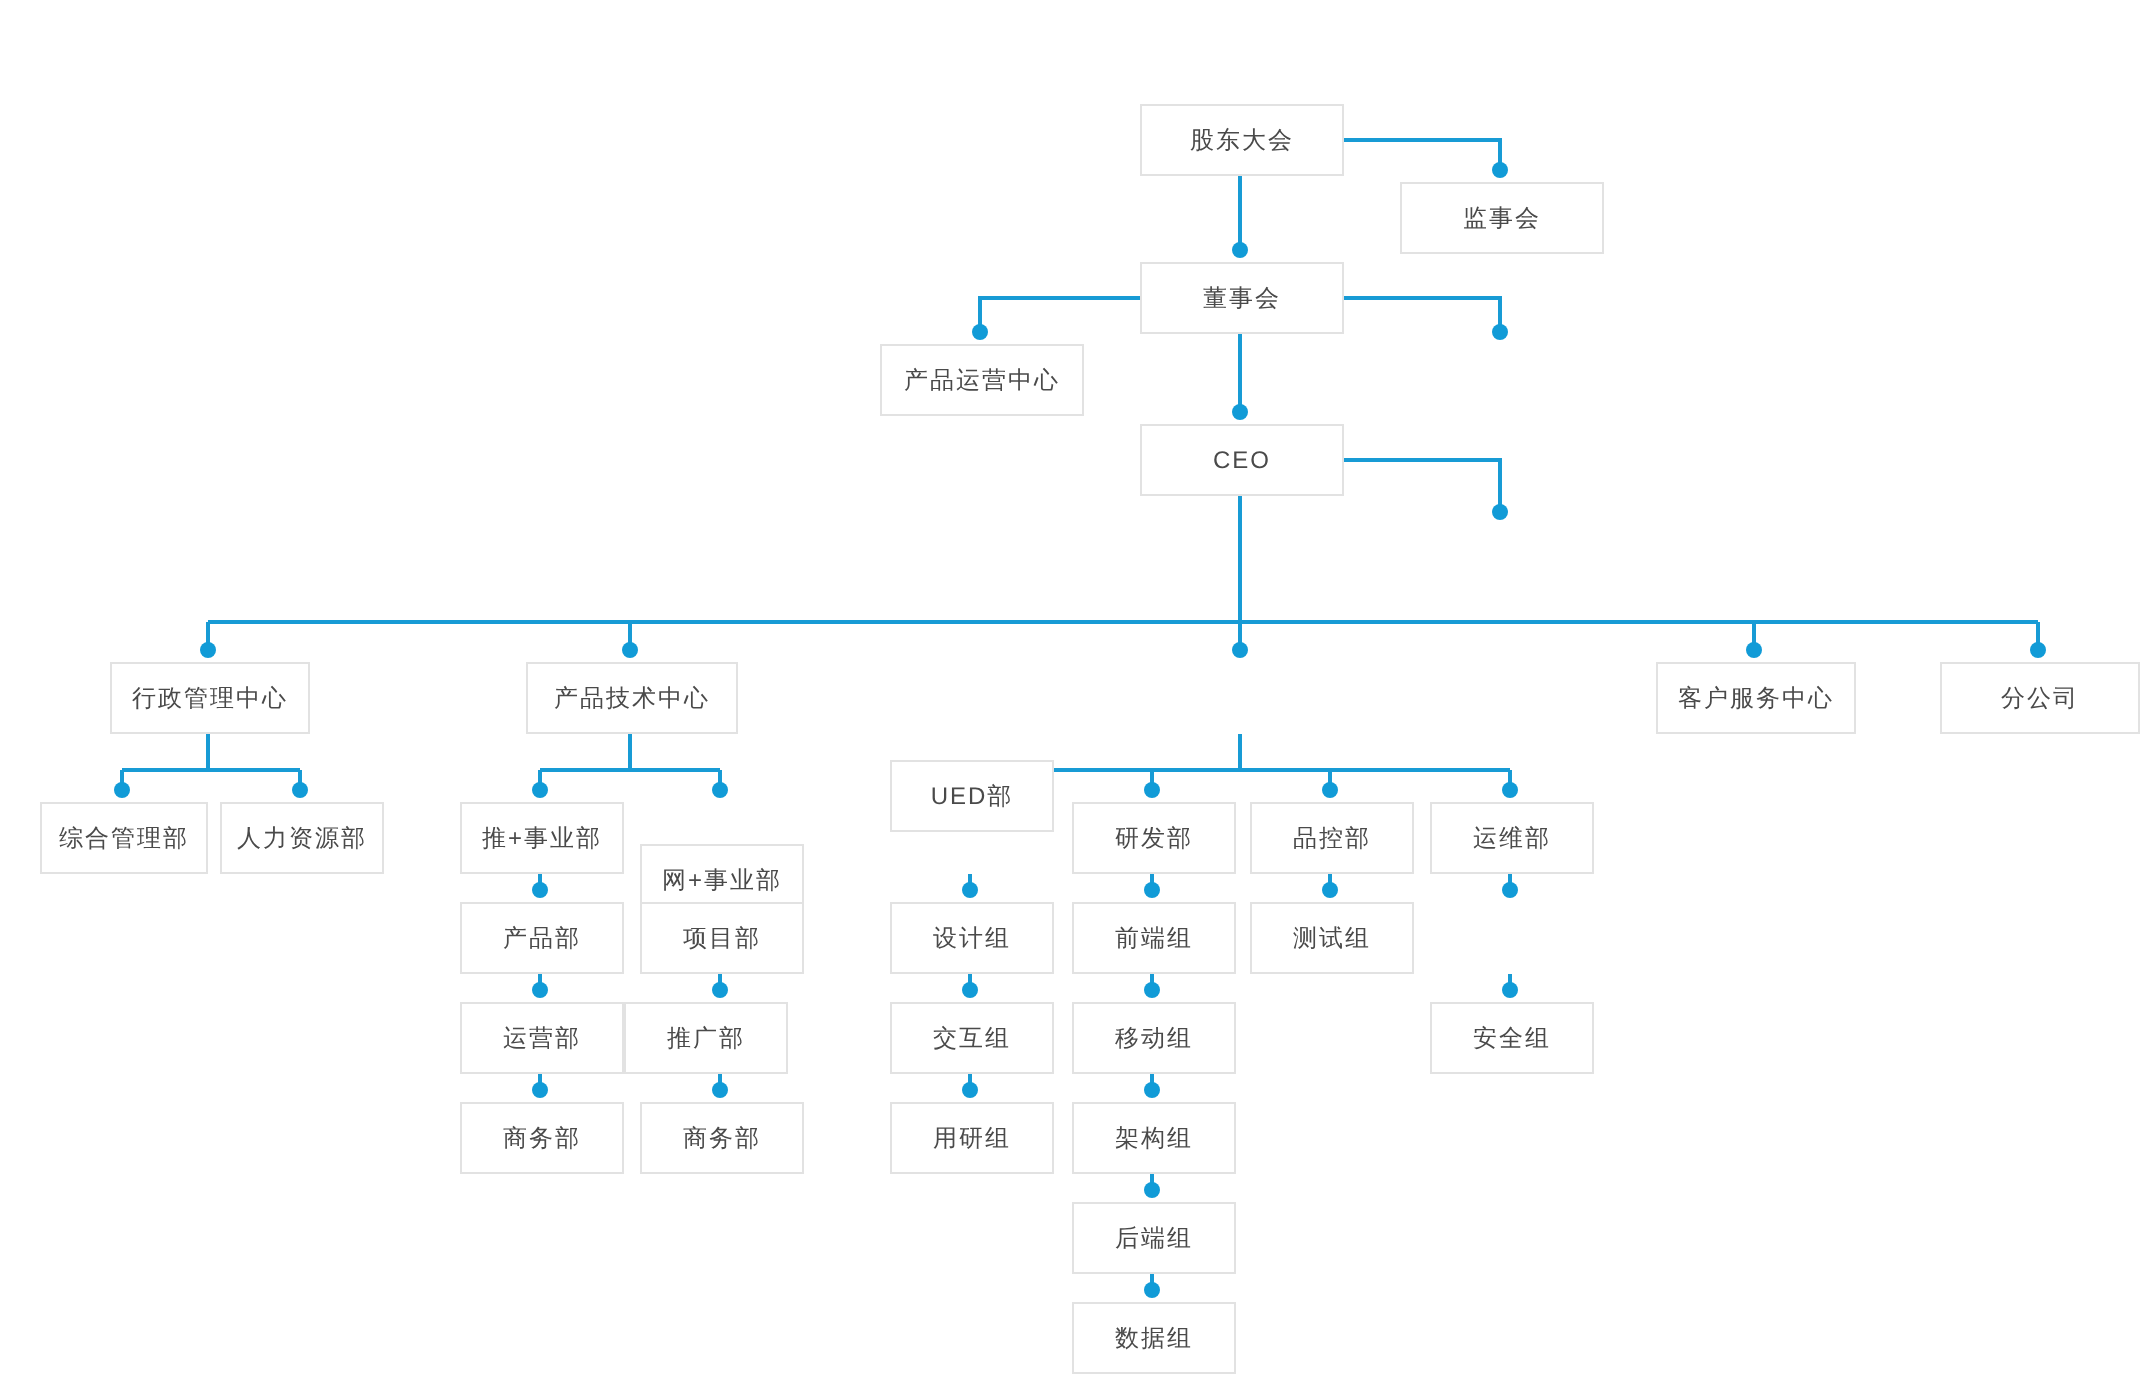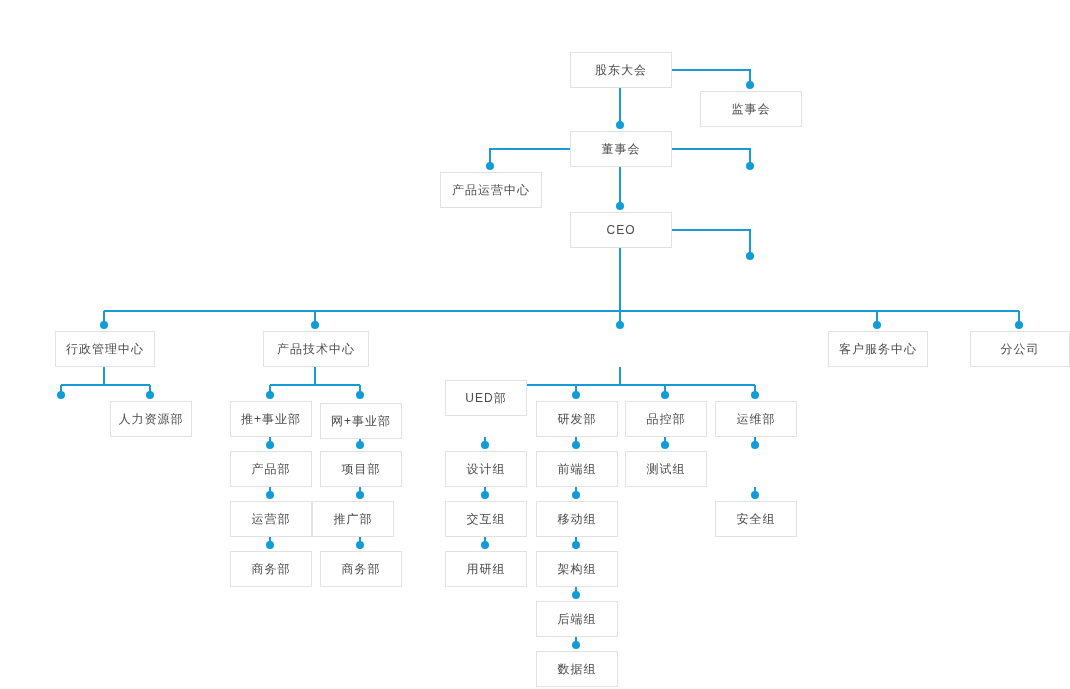--- a/index.html
+++ b/index.html
@@ -90,23 +90,24 @@
   <div class="node" style="left:700px;top:91px;width:100px">监事会</div>
   <div class="node" style="left:570px;top:131px;width:100px">董事会</div>
   <div class="node" style="left:440px;top:172px;width:100px">产品运营中心</div>
   <div class="node" style="left:570px;top:212px;width:100px">CEO</div>
 
   <div class="node" style="left:55px;top:331px;width:98px">行政管理中心</div>
   <div class="node" style="left:263px;top:331px;width:104px">产品技术中心</div>
   <div class="node" style="left:828px;top:331px;width:98px">客户服务中心</div>
   <div class="node" style="left:970px;top:331px;width:98px">分公司</div>
 
+  <div class="node" style="left:20px;top:401px;width:82px">综合管理部</div>
   <div class="node" style="left:110px;top:401px;width:80px">人力资源部</div>
   <div class="node" style="left:230px;top:401px;width:80px">推+事业部</div>
-  <div class="node" style="left:320px;top:403px;width:80px">网+事业部</div>
+  <div class="node" style="left:320px;top:422px;width:80px">网+事业部</div>
   <div class="node" style="left:445px;top:380px;width:80px">UED部</div>
   <div class="node" style="left:536px;top:401px;width:80px">研发部</div>
   <div class="node" style="left:625px;top:401px;width:80px">品控部</div>
   <div class="node" style="left:715px;top:401px;width:80px">运维部</div>
 
   <div class="node" style="left:230px;top:451px;width:80px">产品部</div>
   <div class="node" style="left:230px;top:501px;width:80px">运营部</div>
   <div class="node" style="left:230px;top:551px;width:80px">商务部</div>
 
   <div class="node" style="left:320px;top:451px;width:80px">项目部</div>

